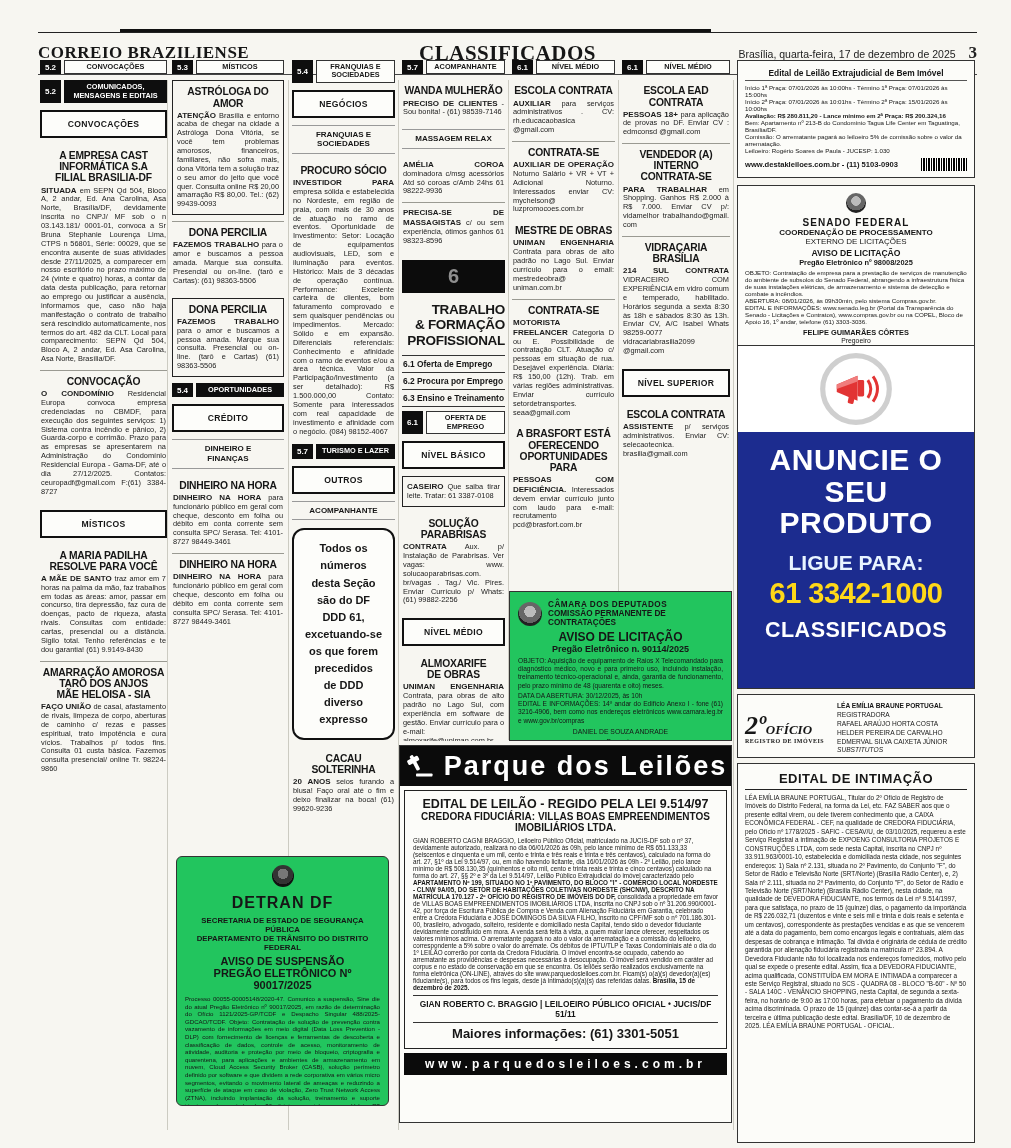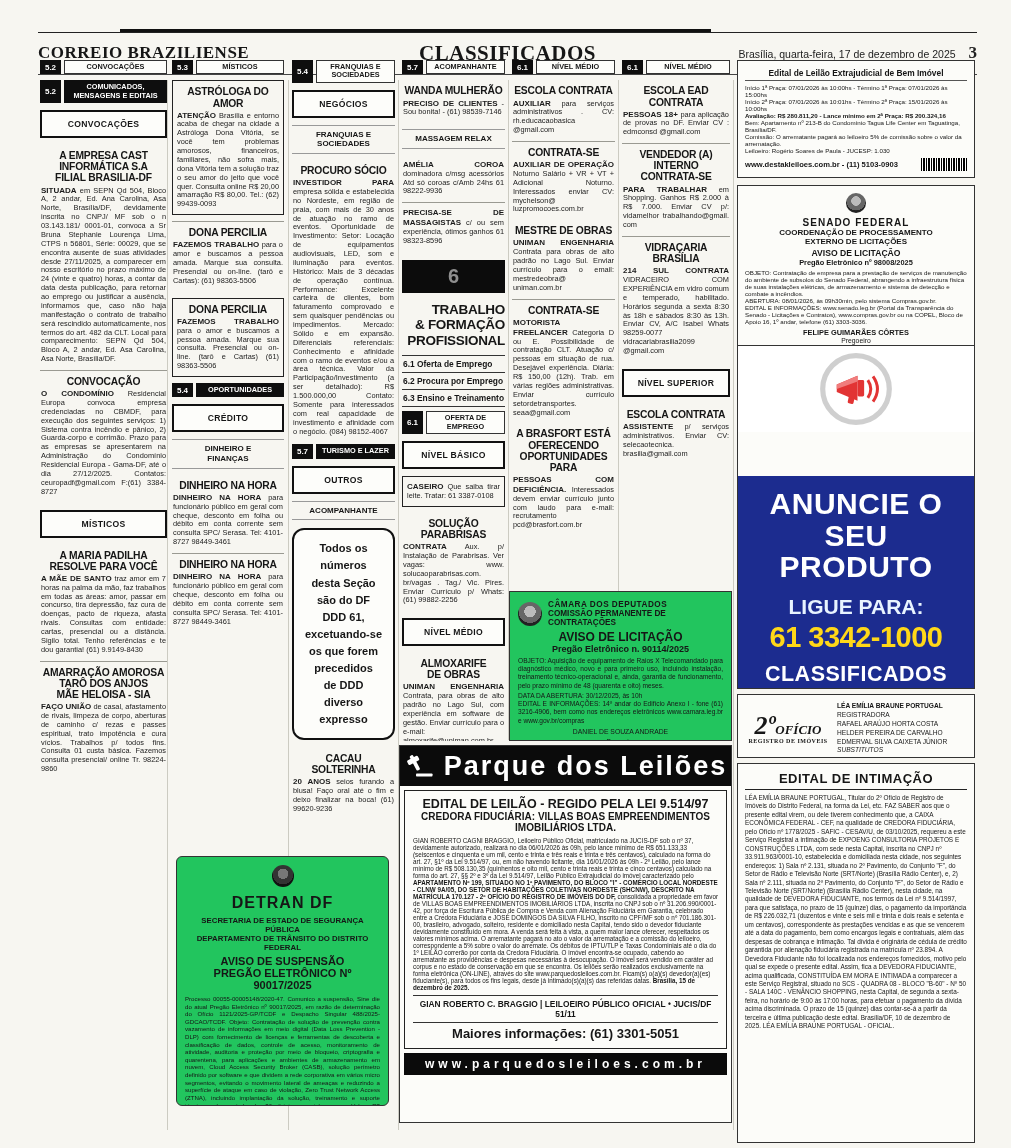--- a/index.html
+++ b/index.html
@@ -47,27 +47,27 @@
   .sign{text-align:center;font-size:7.2px;margin-top:3px;}
   
   .parque-bar{background:#0b0b0b;color:#fff;display:flex;align-items:center;justify-content:center;gap:10px;height:40px;}
   .parque-name{font-weight:bold;font-size:27px;letter-spacing:2px;}
   .parque-inner{border:1.5px solid #222;margin:4px;padding:6px 8px;}
   .parque-www{background:#0b0b0b;color:#fff;text-align:center;font-weight:bold;font-size:12px;letter-spacing:4px;padding:4px 0;margin:4px;}
   
   .rail-box{position:absolute;left:737px;width:238px;border:1.2px solid #333;background:#fcfcf9;box-sizing:border-box;padding:7px;overflow:hidden;}
   .barcode{display:inline-block;width:46px;height:13px;vertical-align:middle;
            background:repeating-linear-gradient(90deg,#000 0 1px,#fff 1px 2px,#000 2px 4px,#fff 4px 5px);}
-  .anuncie-blue{background:#1c2c8f;color:#fff;text-align:center;padding:12px 4px 10px 4px;margin-top:44px;}
+  .anuncie-blue{background:#1c2c8f;color:#fff;text-align:center;padding:12px 4px 10px 4px;}
   .anuncie-line1{font-weight:bold;font-size:30px;line-height:1.05;letter-spacing:.5px;}
   .anuncie-ligue{font-weight:bold;font-size:21px;color:#e8f4ff;margin-top:12px;}
   .anuncie-fone{font-weight:bold;font-size:29px;color:#ffd818;margin-top:2px;letter-spacing:-.5px;}
   .anuncie-clas{font-weight:bold;font-size:21.5px;margin-top:8px;letter-spacing:.5px;}
   .oficio-wrap{display:flex;gap:6px;align-items:center;}
-  .oficio-logo{font-family:"Liberation Serif",serif;flex:none;width:86px;text-align:center;}
+  .oficio-logo{font-family:"Liberation Serif",serif;flex:none;width:86px;}
   .oficio-2{font-size:26px;font-weight:bold;font-style:italic;line-height:.9;}
   .oficio-sub{font-size:6px;font-weight:bold;letter-spacing:.5px;}
   .oficio-names{flex:1;font-size:6.6px;line-height:1.35;text-align:left;}
   .intim-title{text-align:center;font-weight:bold;font-size:13px;border-bottom:1.5px solid #222;padding-bottom:3px;margin-bottom:4px;letter-spacing:.5px;}
 </style>
 </head>
 <body>
 
 <div class="page">
   <div class="toprule"></div>
@@ -360,21 +360,21 @@
       <span style="font-weight:bold;font-size:7.6px;">www.destakleiloes.com.br - (11) 5103-0903</span>
       <span class="barcode"></span>
     </div>
   </div>
 
   <div class="rail-box" style="top:185px;height:173px;">
     <div style="text-align:center;">
       <span class="crest light" style="display:inline-block;width:20px;height:20px;"></span>
       <div style="font-weight:bold;font-size:10px;letter-spacing:1px;">SENADO FEDERAL</div>
       <div style="font-weight:bold;font-size:8px;">COORDENAÇÃO DE PROCESSAMENTO</div>
-      <div style="font-weight:bold;font-size:8px;">EXTERNO DE LICITAÇÕES</div>
+      <div style="font-weight:normal;font-size:8px;">EXTERNO DE LICITAÇÕES</div>
       <div style="font-weight:bold;font-size:8.6px;margin-top:2px;">AVISO DE LICITAÇÃO</div>
       <div style="font-weight:bold;font-size:7.4px;margin-bottom:2px;">Pregão Eletrônico nº 98008/2025</div>
     </div>
     <div class="tiny" style="font-size:6.2px;">OBJETO: Contratação de empresa para a prestação de serviços de manutenção do ambiente de subsolos do Senado Federal, abrangendo a infraestrutura física de suas instalações elétricas, de armazenamento e sistema de detecção e combate a incêndios.</div>
     <div class="tiny" style="font-size:6.2px;">ABERTURA: 08/01/2026, às 09h30min, pelo sistema Compras.gov.br.</div>
     <div class="tiny" style="font-size:6.2px;">EDITAL E INFORMAÇÕES: www.senado.leg.br (Portal da Transparência do Senado - Licitações e Contratos), www.compras.gov.br ou na COPEL, Bloco de Apoio 16, 1º andar, telefone (61) 3303-3036.</div>
     <div class="sign" style="font-weight:bold;font-size:7.4px;">FELIPE GUIMARÃES CÔRTES</div>
     <div class="sign" style="font-size:6.8px;margin-top:0;">Pregoeiro</div>
   </div>
 

